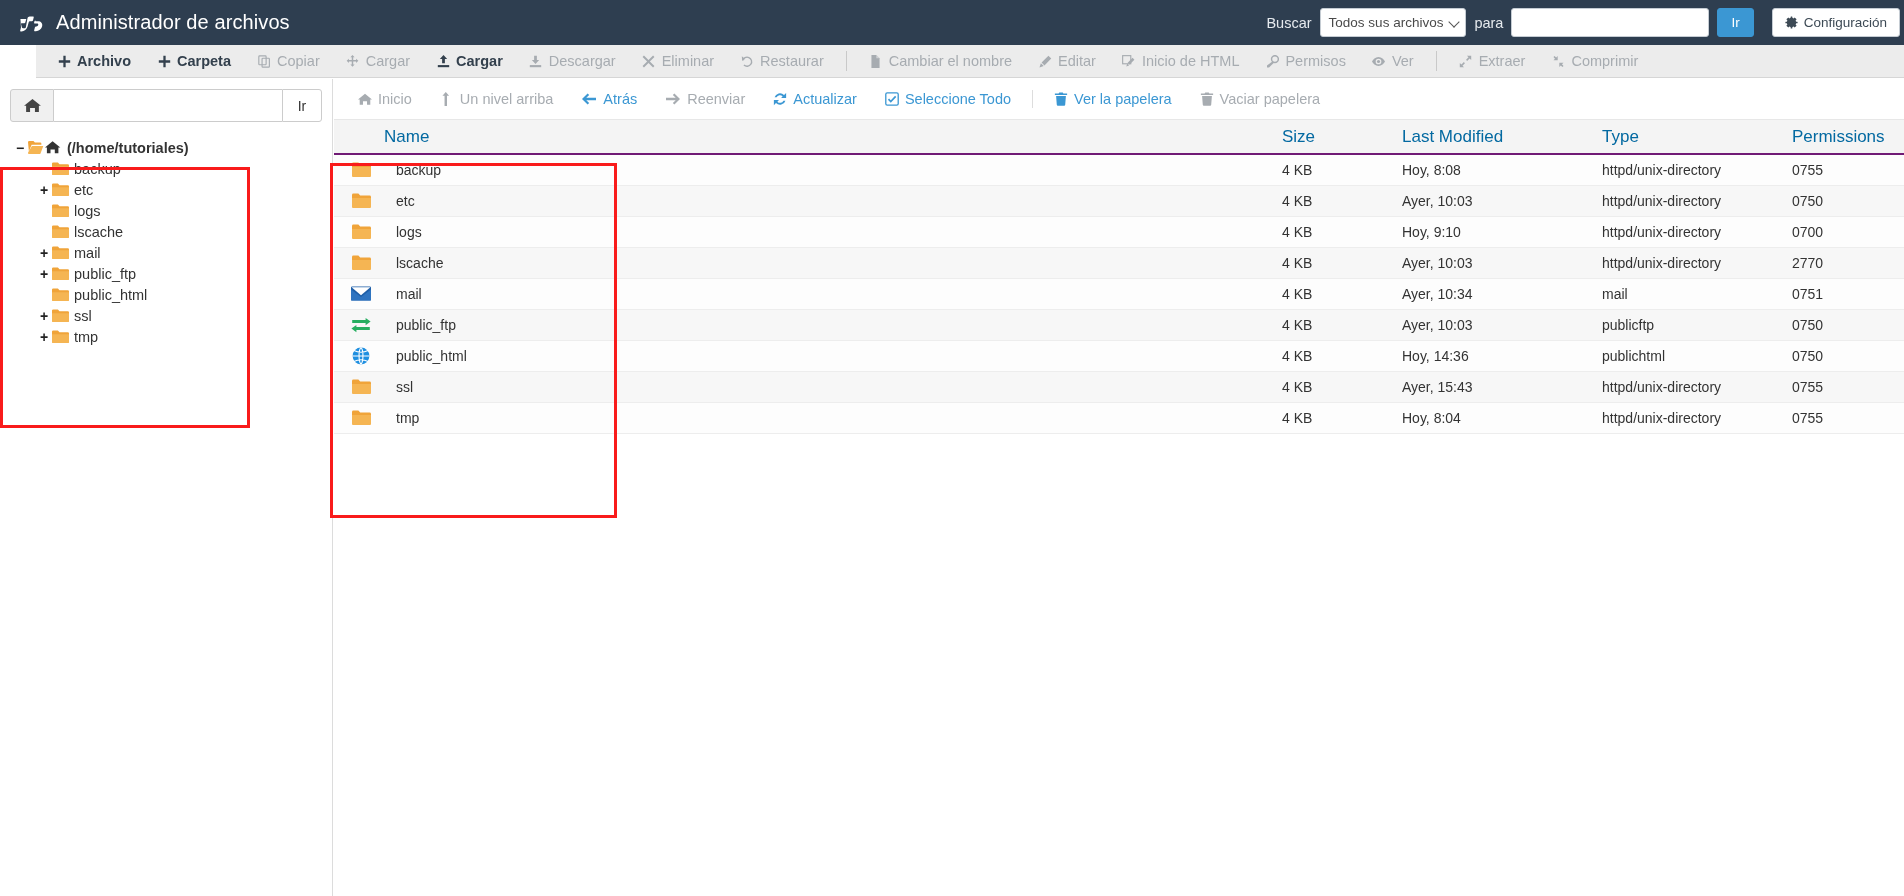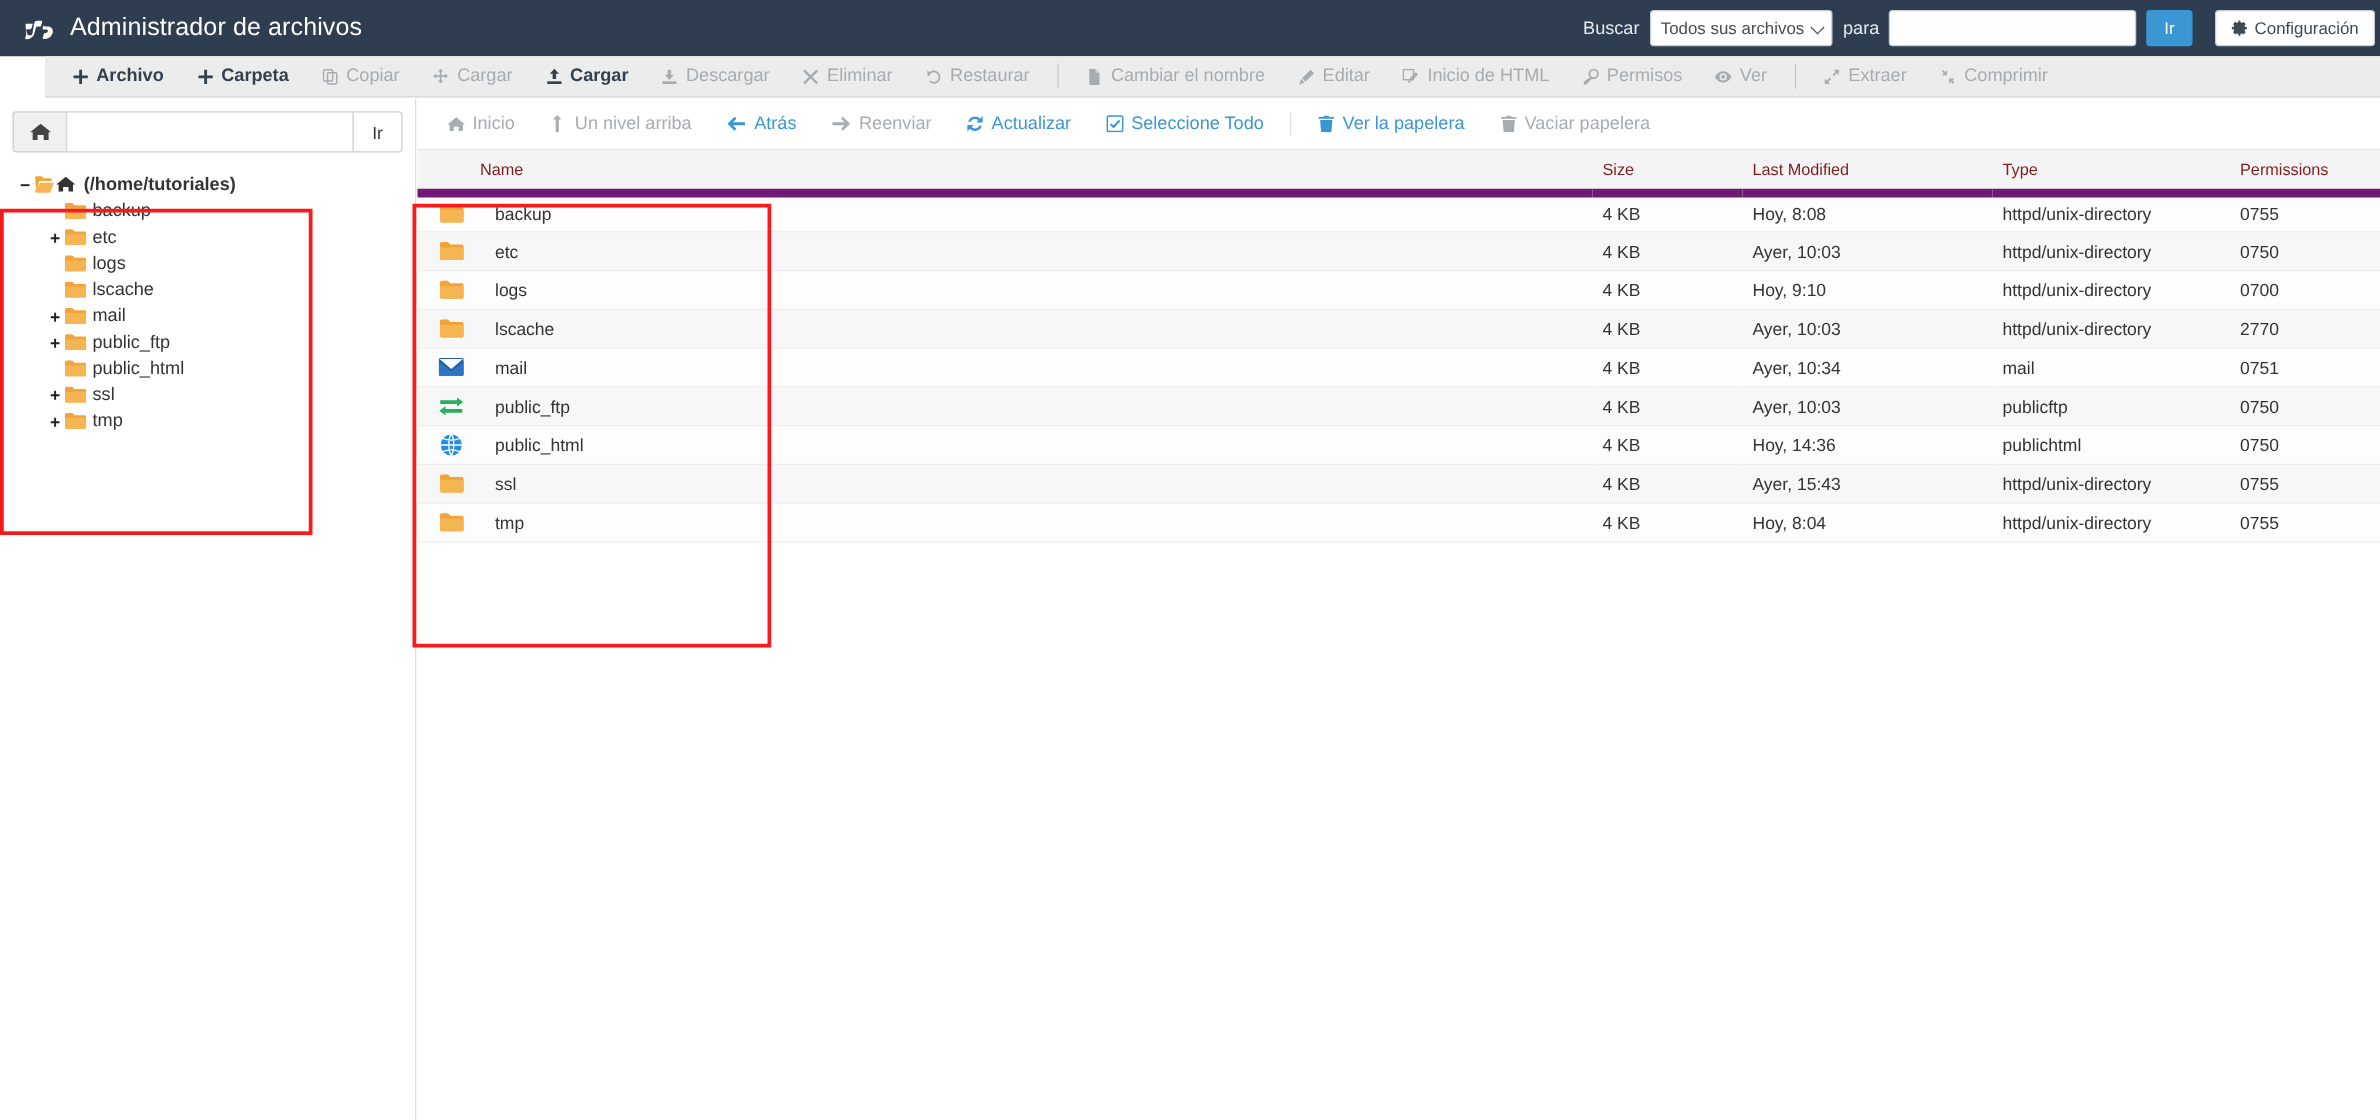--- a/index.html
+++ b/index.html
@@ -146,23 +146,23 @@
   .nav-item {
     display: flex; align-items: center; gap: 6px;
     padding: 0 14px; height: 41px; font-size: 14.5px; white-space: nowrap;
   }
   .nav-item.active { color: #3b97d3; cursor: pointer; }
   .nav-item.muted { color: #a7acb1; }
   .nav-sep { width: 1px; height: 18px; background: #ddd; margin: 0 7px; }
 
   table.files { width: 100%; border-collapse: collapse; table-layout: fixed; }
   table.files thead th {
-    background: #f4f4f4; color: #7f1d1d; font-size: 13px;
+    background: #f4f4f4; color: #0369a1; font-size: 17px;
     font-weight: normal; text-align: left;
-    height: 34px; padding: 0 8px; border-bottom: 7px solid #701a75;
+    height: 34px; padding: 0 8px; border-bottom: 2px solid #701a75;
     cursor: pointer;
   }
   th.col-name { width: 940px; padding-left: 50px !important; }
   th.col-size { width: 120px; }
   th.col-mod  { width: 200px; }
   th.col-type { width: 190px; }
   th.col-perm { width: 120px; }
 
   table.files tbody tr { height: 31px; }
   table.files tbody tr.odd { background: #fdfdfd; }

